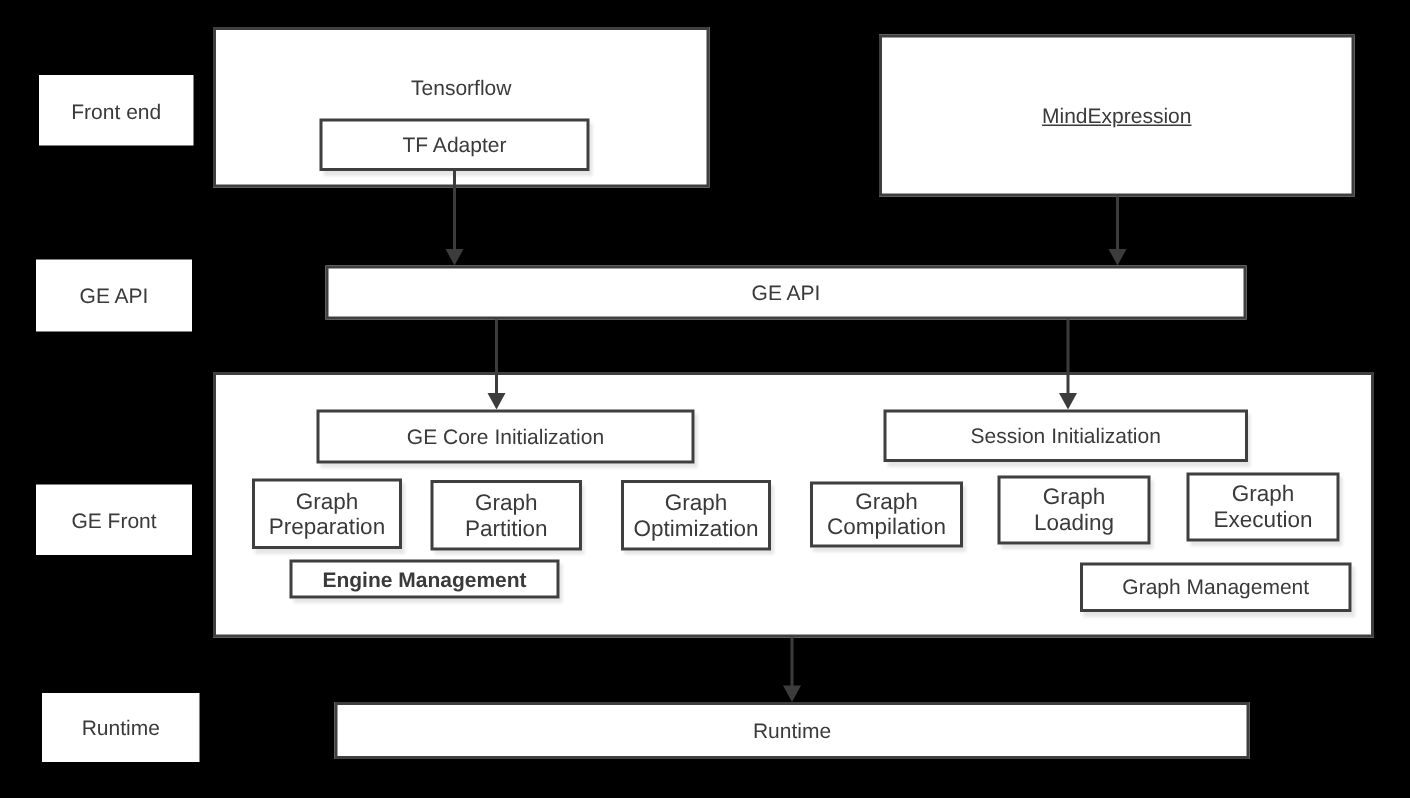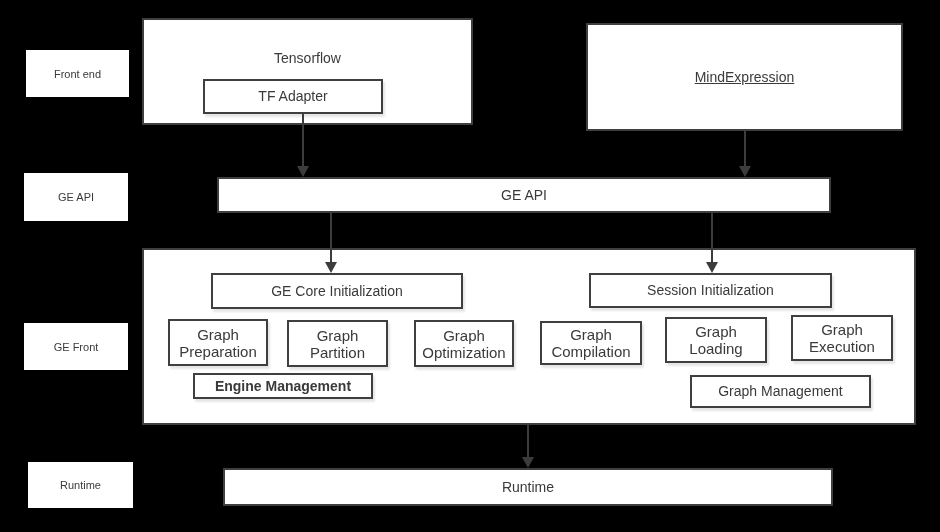--- a/index.html
+++ b/index.html
@@ -11,21 +11,21 @@
   .box{
     position:absolute;background:#ffffff;border:2px solid #3f3f3f;
     box-sizing:border-box;display:flex;align-items:center;justify-content:center;
     text-align:center;font-size:14px;line-height:17px;color:#3a3a3a;
   }
   .inner{box-shadow:2px 3px 2px rgba(0,0,0,0.10);}
   .twoline{white-space:pre-line;font-size:15px;}
   .sidelabel{
     position:absolute;background:#ffffff;border:none;
     display:flex;align-items:center;justify-content:center;
-    font-size:11px;color:#3a3a3a;box-sizing:border-box;
+    font-size:14px;color:#3a3a3a;box-sizing:border-box;
   }
   .container-title{
     position:absolute;top:30px;left:0;right:0;text-align:center;
     font-size:14px;color:#3a3a3a;
   }
   .arrow{position:absolute;width:14px;}
   .arrow .shaft{
     position:absolute;top:0;left:50%;transform:translateX(-50%);
     width:2px;height:calc(100% - 9px);background:#3c3c3c;
   }
@@ -41,21 +41,21 @@
 <div class="stage">
 
   <div class="sidelabel" style="left:26px;top:50px;width:103px;height:47px;">Front end</div>
   <div class="sidelabel" style="left:24px;top:173px;width:104px;height:48px;">GE API</div>
   <div class="sidelabel" style="left:24px;top:323px;width:104px;height:47px;">GE Front</div>
   <div class="sidelabel" style="left:28px;top:462px;width:105px;height:46px;">Runtime</div>
 
   <div class="box" style="left:142px;top:18px;width:331px;height:107px;align-items:flex-start;">
     <div class="container-title">Tensorflow</div>
   </div>
-  <div class="box inner" style="left:203px;top:79px;width:180px;height:35px;">TF Adapter</div>
+  <div class="box inner" style="left:213px;top:79px;width:180px;height:35px;">TF Adapter</div>
 
   <div class="box" style="left:586px;top:23px;width:317px;height:108px;text-decoration:underline;">MindExpression</div>
 
   <div class="box" style="left:217px;top:177px;width:614px;height:36px;">GE API</div>
 
   <div class="box" style="left:142px;top:248px;width:774px;height:177px;"></div>
 
   <div class="box inner" style="left:211px;top:273px;width:252px;height:36px;">GE Core Initialization</div>
   <div class="box inner" style="left:589px;top:273px;width:243px;height:35px;">Session Initialization</div>
 
@@ -66,21 +66,21 @@
   <div class="box inner twoline" style="left:414px;top:320px;width:100px;height:47px;">Graph
 Optimization</div>
   <div class="box inner twoline" style="left:540px;top:321px;width:102px;height:44px;">Graph
 Compilation</div>
   <div class="box inner twoline" style="left:665px;top:317px;width:102px;height:46px;">Graph
 Loading</div>
   <div class="box inner twoline" style="left:791px;top:315px;width:102px;height:46px;">Graph
 Execution</div>
 
   <div class="box inner" style="left:193px;top:373px;width:180px;height:26px;font-weight:bold;">Engine Management</div>
-  <div class="box inner" style="left:690px;top:375px;width:181px;height:33px;">Graph Management</div>
+  <div class="box inner" style="left:720px;top:375px;width:181px;height:33px;">Graph Management</div>
 
   <div class="box" style="left:223px;top:468px;width:610px;height:38px;">Runtime</div>
 
   <div class="arrow" style="left:296px;top:114px;height:63px;">
     <div class="shaft"></div>
     <div class="head"></div>
   </div>
   <div class="arrow" style="left:738px;top:131px;height:46px;">
     <div class="shaft"></div>
     <div class="head"></div>

